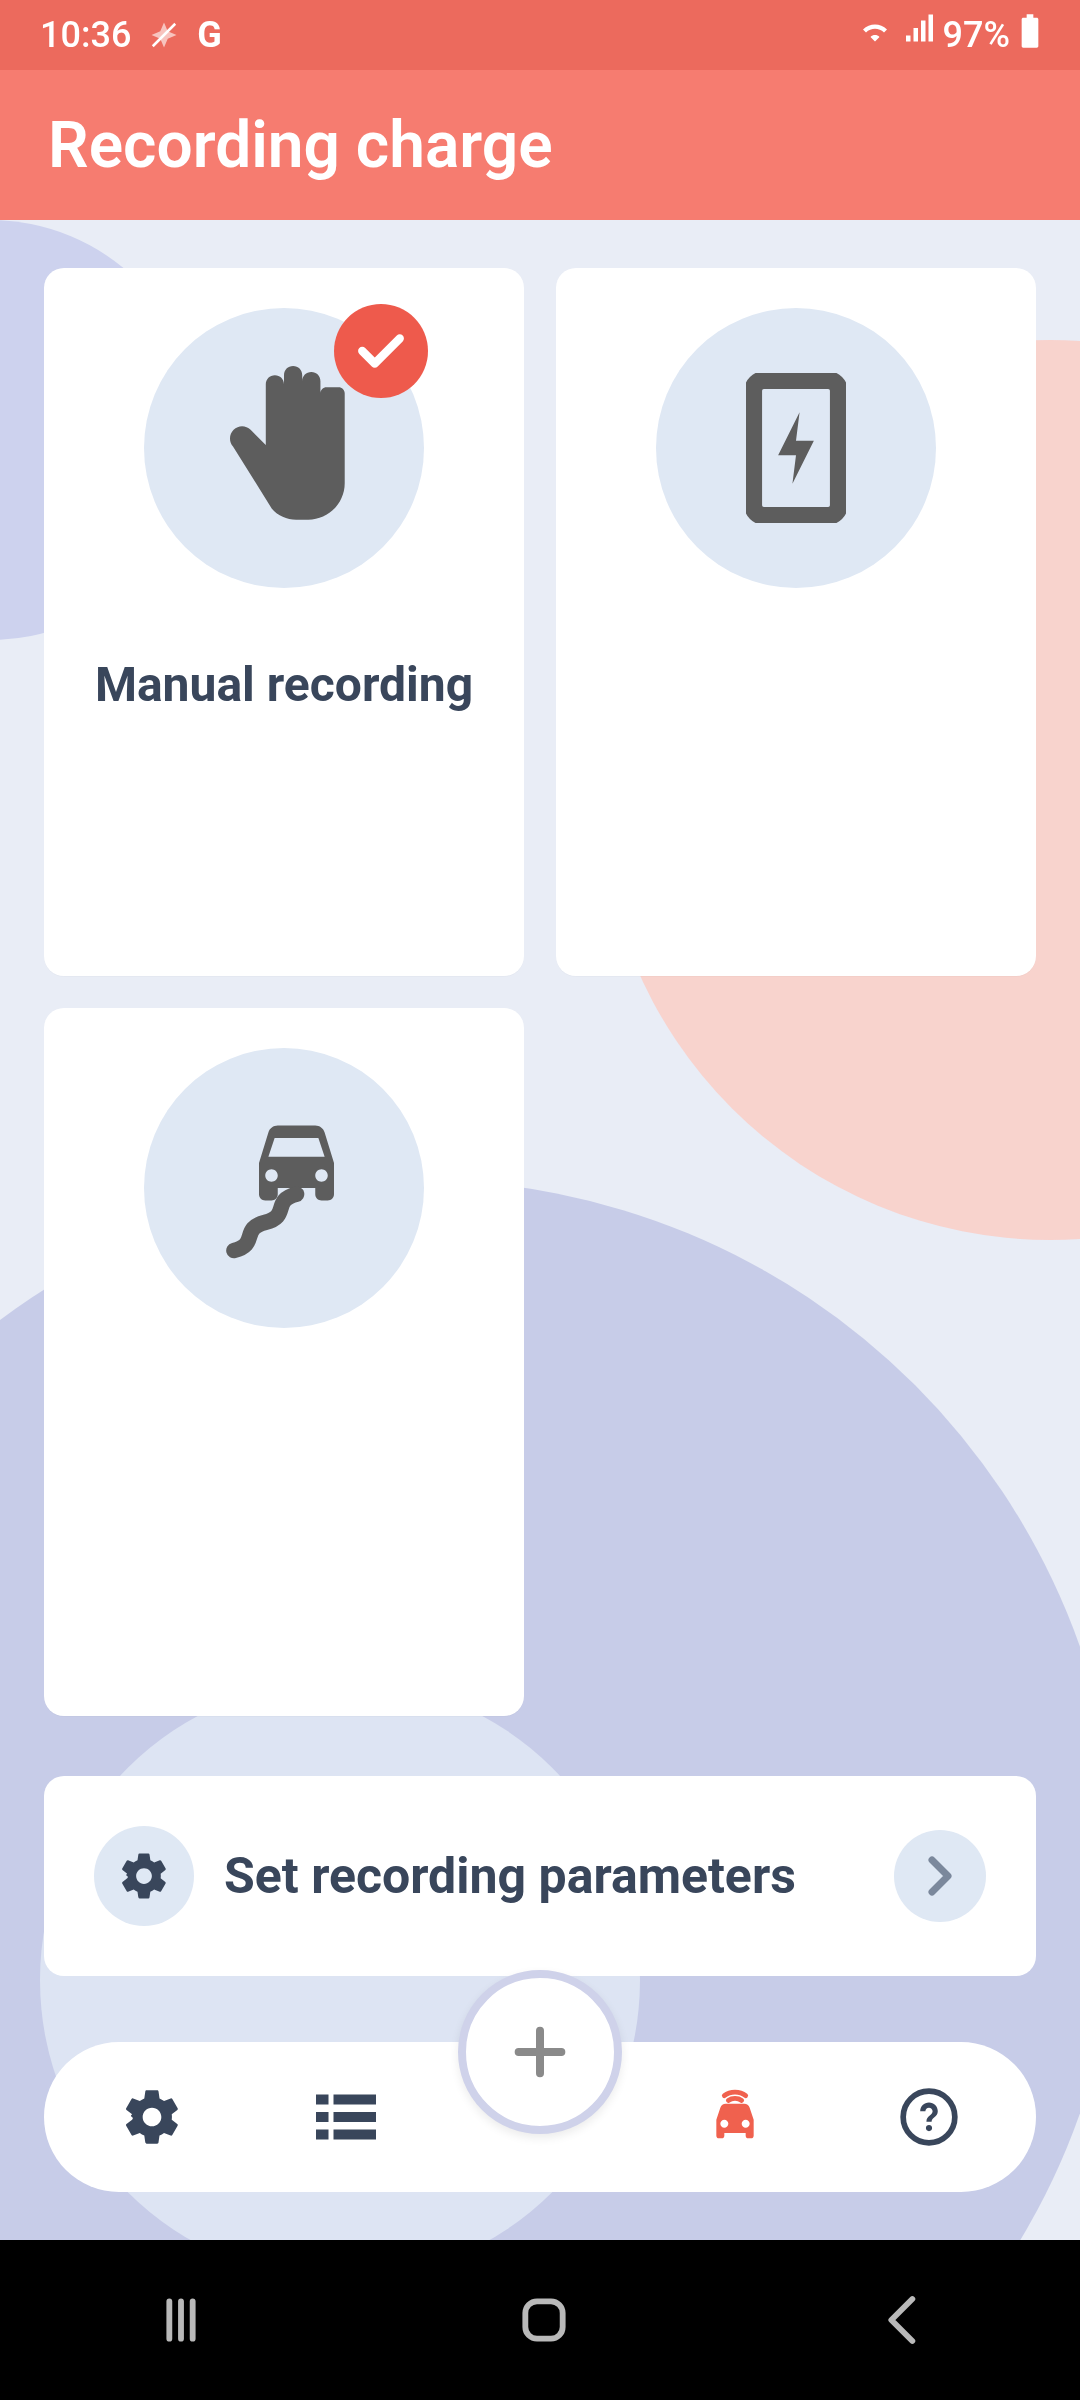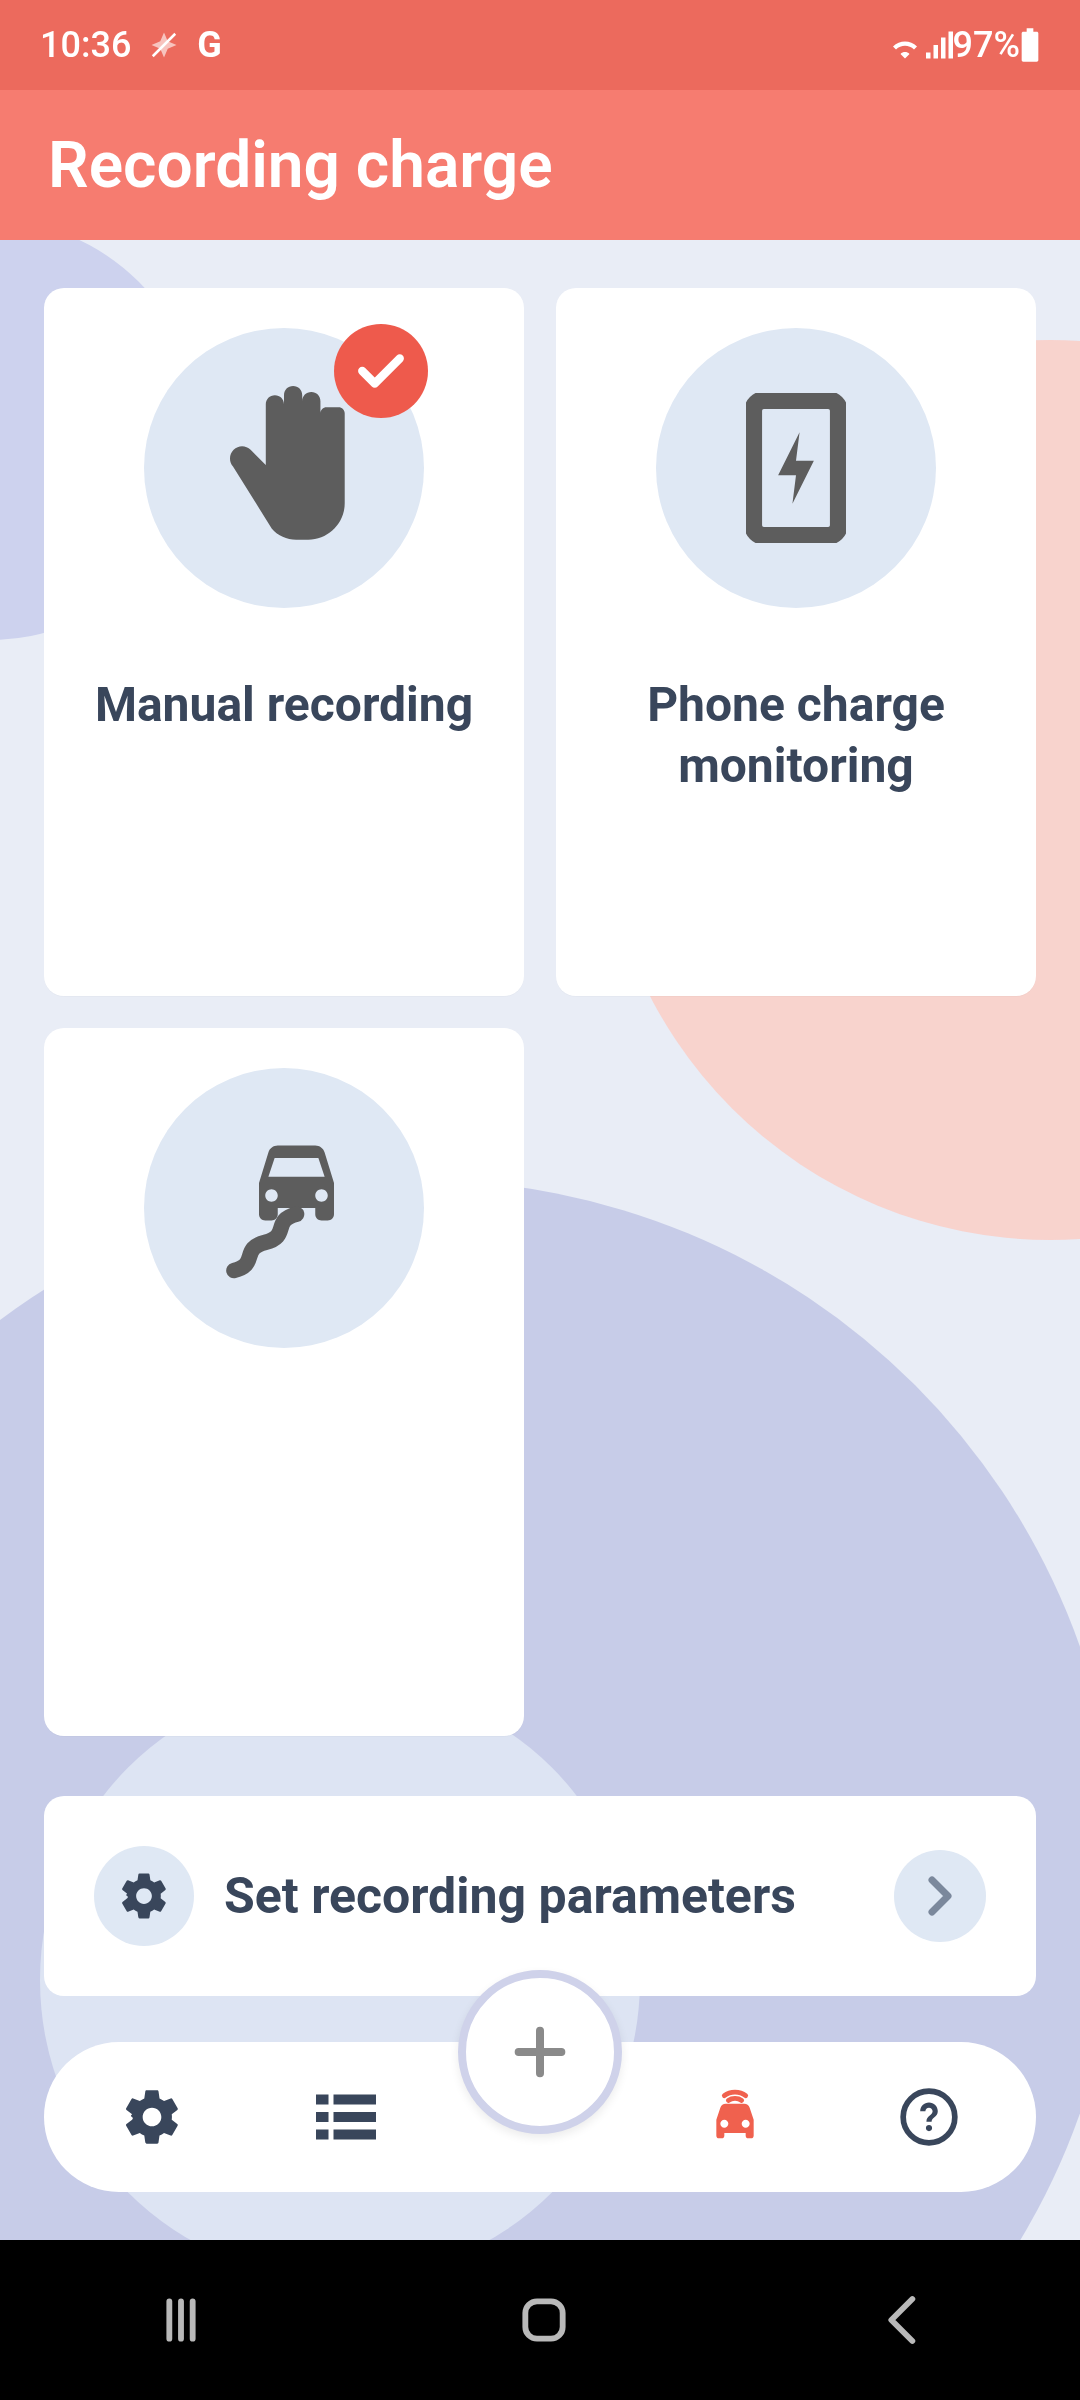--- a/index.html
+++ b/index.html
@@ -10,26 +10,26 @@
   }
   
   .blob { position: absolute; border-radius: 50%; z-index: 0; }
   .blob-pink { width: 900px; height: 900px; background: #f9cfc9; right: -420px; top: 340px; opacity: .9; }
   .blob-purple-top { width: 420px; height: 420px; background: #cdd2ee; left: -220px; top: 220px; }
   .blob-purple-big { width: 1400px; height: 1400px; background: #c7cce8; left: -280px; top: 1180px; }
   .blob-blue-bottom { width: 600px; height: 600px; background: #dde4f3; left: 40px; top: 1680px; }
 
   .status-bar {
     position: relative; z-index: 3;
-    height: 90px; background: #ec6a5d; color: #fff;
+    height: 70px; background: #ec6a5d; color: #fff;
     display: flex; align-items: center; padding: 0 40px;
     font-size: 36px; font-weight: 500;
   }
   .status-left { display: flex; align-items: center; gap: 18px; }
-  .status-right { margin-left: auto; display: flex; align-items: center; }
+  .status-right { margin-left: auto; display: flex; gap: 10px; }
   .g-badge { font-weight: 700; }
 
   .header {
     position: relative; z-index: 3;
     height: 150px; background: #f67c70; color: #fff;
     display: flex; align-items: center; padding: 0 48px;
     font-size: 64px; font-weight: 600;
   }
 
   .content { position: relative; z-index: 2; padding: 48px 44px 0; }
@@ -164,21 +164,20 @@
 
     <div class="card">
       <div class="icon-circle">
         <span>
           <svg width="100" height="150" viewBox="0 0 28 42">
             <rect x="2" y="2" width="24" height="38" rx="3" fill="none" stroke="#5d5d5d" stroke-width="5"></rect>
             <path class="icon-gray" d="M15 11l-6 12h5l-1 8 6-12h-5z"></path>
           </svg>
         </span>
       </div>
-      <div class="card-label">Phone charge monitoring</div>
     </div>
 
     <div class="card">
       <div class="icon-circle">
         <span>
           <svg width="150" height="150" viewBox="0 0 48 48">
             <path class="icon-gray" d="M34 4h-12c-1.4 0-2.6.9-3 2.2L16 16v10c0 1.1.9 2 2 2h2c1.1 0 2-.9 2-2v-2h12v2c0 1.1.9 2 2 2h2c1.1 0 2-.9 2-2V16l-3-9.8C36.6 4.9 35.4 4 34 4zM20 22c-1.1 0-2-.9-2-2s.9-2 2-2 2 .9 2 2-.9 2-2 2zm16 0c-1.1 0-2-.9-2-2s.9-2 2-2 2 .9 2 2-.9 2-2 2zM19 14l2-6h14l2 6H19z"></path>
             <path fill="none" stroke="#5d5d5d" stroke-width="5" stroke-linecap="round" d="M8 44c8-2 2-7 10-9s2-7 10-9"></path>
           </svg>
         </span>

